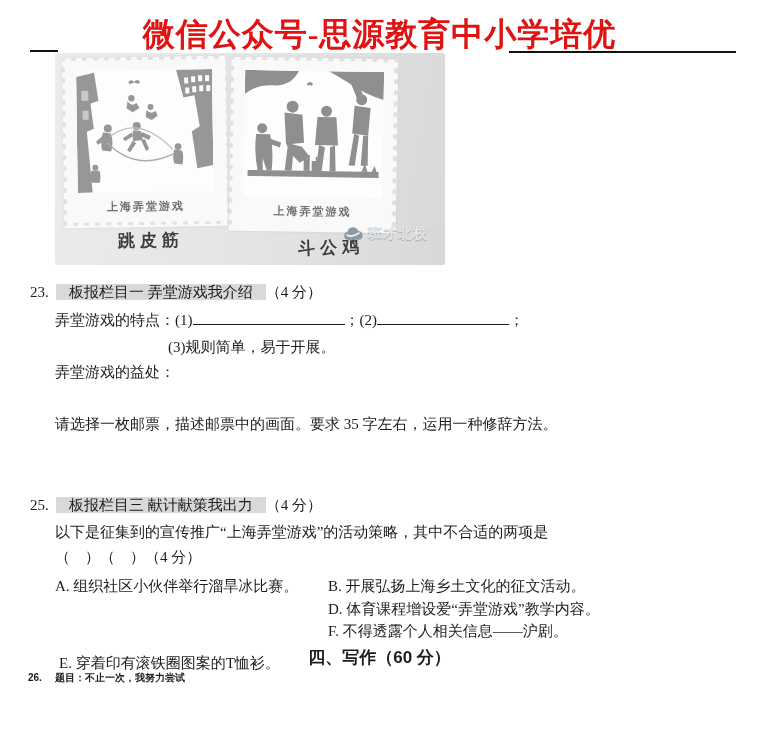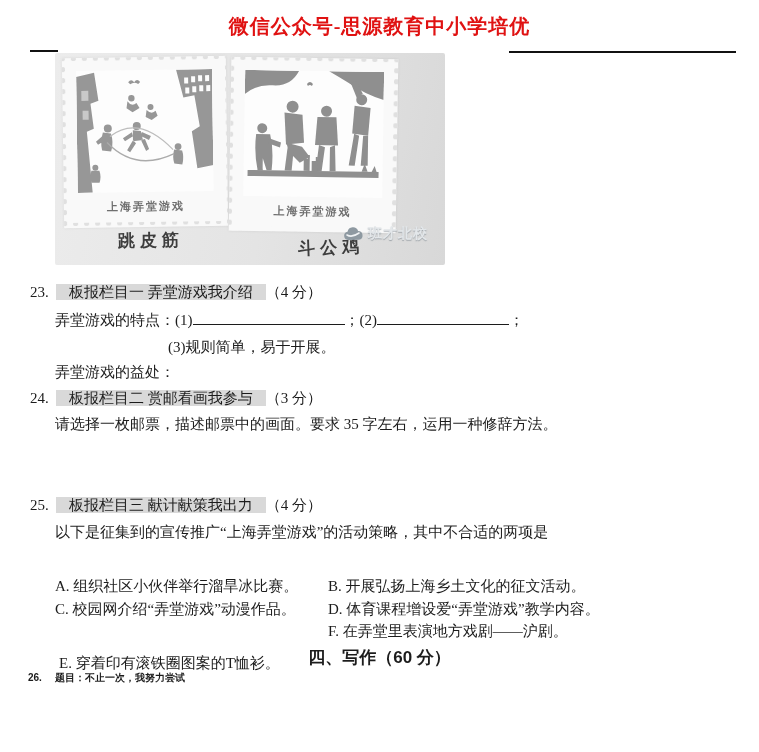--- a/index.html
+++ b/index.html
@@ -3,21 +3,21 @@
 <meta charset="utf-8">
 <style>
   html,body{margin:0;padding:0;background:#ffffff;}
   .page{
     position:relative;width:759px;height:752px;background:#fff;overflow:hidden;
     font-family:"Liberation Serif","DejaVu Serif",serif;color:#1c1c1c;
   }
   
   .title{
     position:absolute;top:13px;left:0;width:100%;text-align:center;
-    font-size:20px;font-weight:bold;letter-spacing:1px;color:#e01212;
+    font-size:32px;font-weight:bold;letter-spacing:1px;color:#e01212;
   }
   .rule{position:absolute;background:#111;}
   .rule-left{left:30px;top:50px;width:28px;height:2px;}
   .rule-right{left:509px;top:51px;width:227px;height:2px;}
 
   
   .photo{
     position:absolute;left:55px;top:53px;width:390px;height:212px;
     background:linear-gradient(100deg,#ececec 0%,#e4e4e4 55%,#d8d8d8 100%);
     border-radius:2px;
@@ -180,36 +180,33 @@
 
   <div class="tline" style="top:283px;left:30px;">
     <span class="qnum">23.</span><span class="hl">板报栏目一 弄堂游戏我介绍</span><span>（4 分）</span>
   </div>
   <div class="tline" style="top:310px;left:55px;">
     <span>弄堂游戏的特点：(1)</span><span class="blank blank-1"></span><span>；(2)</span><span class="blank blank-2"></span><span>；</span>
   </div>
   <div class="tline" style="top:338px;left:168px;">(3)规则简单，易于开展。</div>
   <div class="tline" style="top:363px;left:55px;">弄堂游戏的益处：</div>
 
-  <div class="tline" style="top:389px;left:30px;">
-    <span class="qnum">24.</span><span class="hl">板报栏目二 赏邮看画我参与</span><span>（3 分）</span>
-  </div>
   <div class="tline" style="top:415px;left:55px;">请选择一枚邮票，描述邮票中的画面。要求 35 字左右，运用一种修辞方法。</div>
 
   <div class="tline" style="top:496px;left:30px;">
     <span class="qnum">25.</span><span class="hl">板报栏目三 献计献策我出力</span><span>（4 分）</span>
   </div>
   <div class="tline" style="top:523px;left:55px;">以下是征集到的宣传推广“上海弄堂游戏”的活动策略，其中不合适的两项是</div>
+  <div class="tline" style="top:548px;left:55px;">（　）（　）（4 分）</div>
 
   <span class="opt" style="top:577px;left:55px;">A. 组织社区小伙伴举行溜旱冰比赛。</span>
   <span class="opt" style="top:577px;left:328px;">B. 开展弘扬上海乡土文化的征文活动。</span>
-  <span class="opt" style="top:600px;left:55px;">C. 校园网介绍“弄堂游戏”动漫作品。</span>
   <span class="opt" style="top:600px;left:328px;">D. 体育课程增设爱“弄堂游戏”教学内容。</span>
   <span class="opt" style="top:622px;left:59px;margin-top:32px;">E. 穿着印有滚铁圈图案的T恤衫。</span>
-  <span class="opt" style="top:622px;left:328px;">F. 在弄堂里表演地方戏剧——沪剧。</span>
+  <span class="opt" style="top:622px;left:328px;">F. 不得透露个人相关信息——沪剧。</span>
 
   <div class="sec-head">四、写作（60 分）</div>
 
   <div class="q26-title">
     <span class="qnum">26.</span><span>题目：不止一次，我努力尝试</span>
   </div>
 
 </div>
 
 </body></html>

